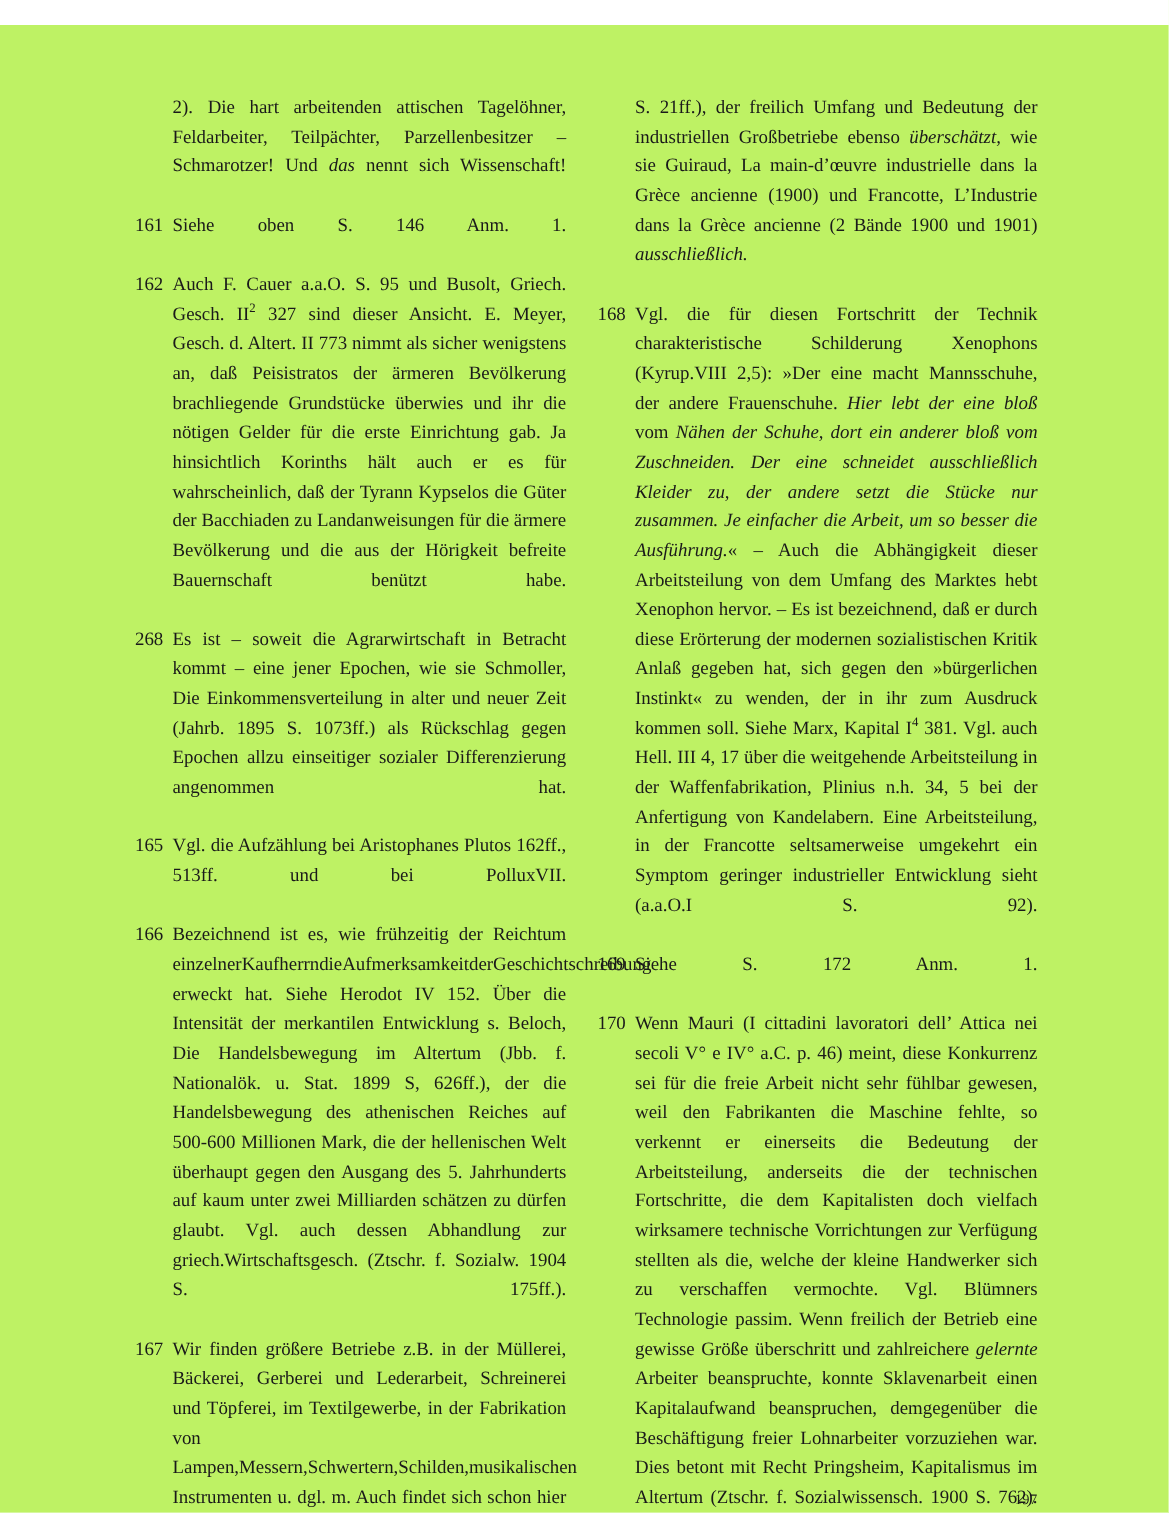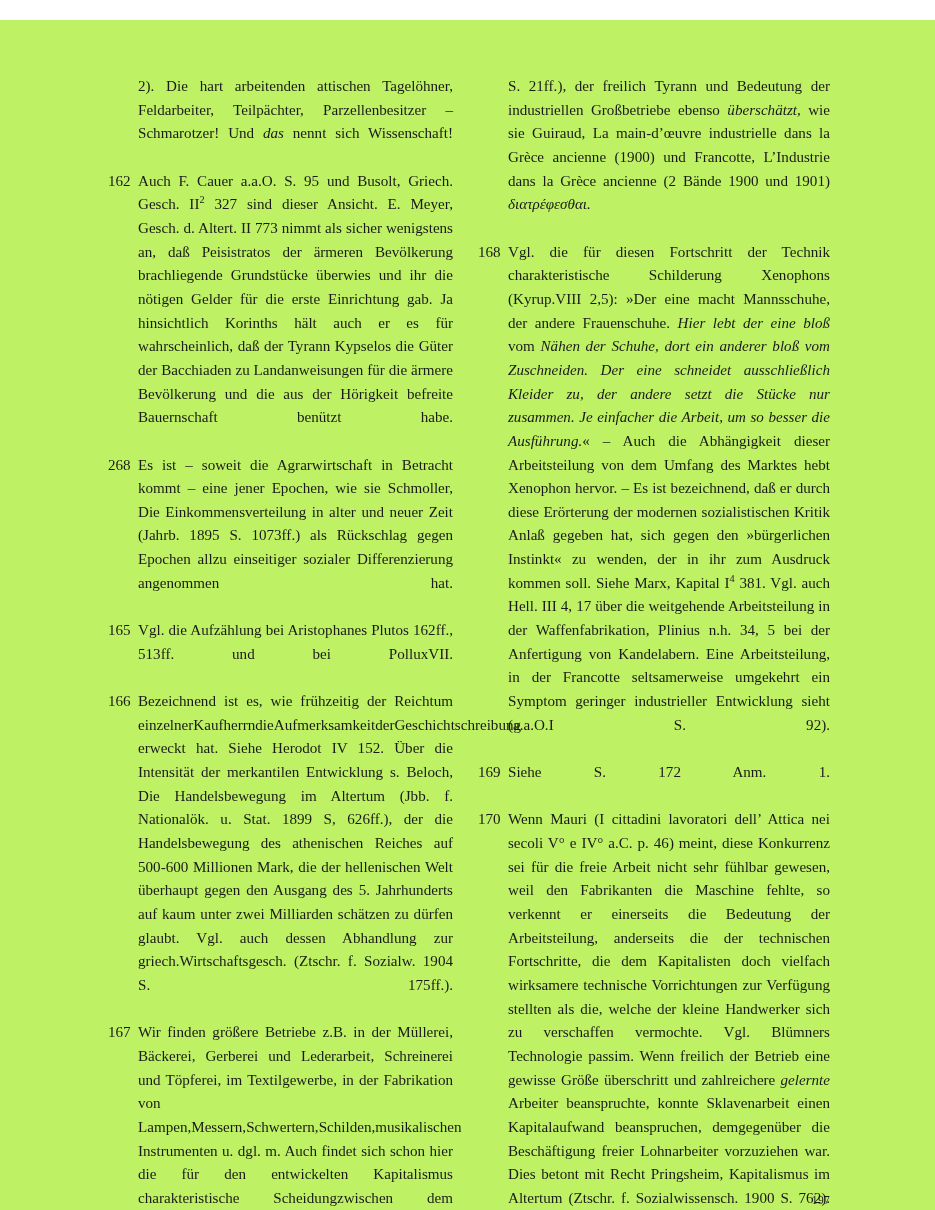--- a/index.html
+++ b/index.html
@@ -95,29 +95,30 @@
 </style>
 </head>
 <body>
 
 <div class="page">
 
   <div class="columns">
 
     <div class="col col-left">
         <p class="note cont"><span>2). Die hart arbeitenden attischen Tagelöhner, Feldarbeiter, Teilpächter, Parzellenbesitzer – Schmarotzer! Und </span><i>das</i><span> nennt sich Wissenschaft!</span></p>
+        <p class="note numbered"><span class="num">161</span><span>Siehe oben S. 146 Anm. 1.</span></p>
         <p class="note numbered"><span class="num">162</span><span>Auch F. Cauer a.a.O. S. 95 und Busolt, Griech. Gesch. II</span><sup>2</sup><span> 327 sind dieser Ansicht. E. Meyer, Gesch. d. Altert. II 773 nimmt als sicher wenigstens an, daß Peisistratos der ärmeren Bevölkerung brachliegende Grundstücke überwies und ihr die nötigen Gelder für die erste Einrichtung gab. Ja hinsichtlich Korinths hält auch er es für wahrscheinlich, daß der Tyrann Kypselos die Güter der Bacchiaden zu Landanweisungen für die ärmere Bevölkerung und die aus der Hörigkeit befreite Bauernschaft benützt habe.</span></p>
         <p class="note numbered"><span class="num">268</span><span>Es ist – soweit die Agrarwirtschaft in Betracht kommt – eine jener Epochen, wie sie Schmoller, Die Einkommensverteilung in alter und neuer Zeit (Jahrb. 1895 S. 1073ff.) als Rückschlag gegen Epochen allzu einseitiger sozialer Differenzierung angenommen hat.</span></p>
         <p class="note numbered"><span class="num">165</span><span>Vgl. die Aufzählung bei Aristophanes Plutos 162ff., 513ff. und bei PolluxVII.</span></p>
         <p class="note numbered"><span class="num">166</span><span>Bezeichnend ist es, wie frühzeitig der Reichtum einzelnerKaufherrndieAufmerksamkeitderGeschichtschreibung erweckt hat. Siehe Herodot IV 152. Über die Intensität der merkantilen Entwicklung s. Beloch, Die Handelsbewegung im Altertum (Jbb. f. Nationalök. u. Stat. 1899 S, 626ff.), der die Handelsbewegung des athenischen Reiches auf 500-600 Millionen Mark, die der hellenischen Welt überhaupt gegen den Ausgang des 5. Jahrhunderts auf kaum unter zwei Milliarden schätzen zu dürfen glaubt. Vgl. auch dessen Abhandlung zur griech.Wirtschaftsgesch. (Ztschr. f. Sozialw. 1904 S. 175ff.).</span></p>
         <p class="note numbered"><span class="num">167</span><span>Wir finden größere Betriebe z.B. in der Müllerei, Bäckerei, Gerberei und Lederarbeit, Schreinerei und Töpferei, im Textilgewerbe, in der Fabrikation von Lampen,Messern,Schwertern,Schilden,musikalischen Instrumenten u. dgl. m. Auch findet sich schon hier die für den entwickelten Kapitalismus charakteristische Scheidungzwischen dem </span></p>
       </div>
 
     <div class="col col-right">
-        <p class="note cont"><span>S. 21ff.), der freilich Tyrann und Bedeutung der industriellen Großbetriebe ebenso </span><i>überschätzt,</i><span> wie sie Guiraud, La main-d’œuvre industrielle dans la Grèce ancienne (1900) und Francotte, L’Industrie dans la Grèce ancienne (2 Bände 1900 und 1901) </span><i>διατρέφεσθαι.</i></p>
+        <p class="note cont"><span>S. 21ff.), der freilich Umfang und Bedeutung der industriellen Großbetriebe ebenso </span><i>überschätzt,</i><span> wie sie Guiraud, La main-d’œuvre industrielle dans la Grèce ancienne (1900) und Francotte, L’Industrie dans la Grèce ancienne (2 Bände 1900 und 1901) </span><i>ausschließlich.</i></p>
         <p class="note numbered"><span class="num">168</span><span>Vgl. die für diesen Fortschritt der Technik charakteristische Schilderung Xenophons (Kyrup.VIII 2,5): »Der eine macht Mannsschuhe, der andere Frauenschuhe. </span><i>Hier lebt der eine bloß</i><span> vom </span><i>Nähen der Schuhe, dort ein anderer bloß vom Zuschneiden. Der eine schneidet ausschließlich Kleider zu, der andere setzt die Stücke nur zusammen. Je einfacher die Arbeit, um so besser die Ausführung.</i><span>« – Auch die Abhängigkeit dieser Arbeitsteilung von dem Umfang des Marktes hebt Xenophon hervor. – Es ist bezeichnend, daß er durch diese Erörterung der modernen sozialistischen Kritik Anlaß gegeben hat, sich gegen den »bürgerlichen Instinkt« zu wenden, der in ihr zum Ausdruck kommen soll. Siehe Marx, Kapital I</span><sup>4</sup><span> 381. Vgl. auch Hell. III 4, 17 über die weitgehende Arbeitsteilung in der Waffenfabrikation, Plinius n.h. 34, 5 bei der Anfertigung von Kandelabern. Eine Arbeitsteilung, in der Francotte seltsamerweise umgekehrt ein Symptom geringer industrieller Entwicklung sieht (a.a.O.I S. 92).</span></p>
         <p class="note numbered"><span class="num">169</span><span>Siehe S. 172 Anm. 1.</span></p>
         <p class="note numbered"><span class="num">170</span><span>Wenn Mauri (I cittadini lavoratori dell’ Attica nei secoli V° e IV° a.C. p. 46) meint, diese Konkurrenz sei für die freie Arbeit nicht sehr fühlbar gewesen, weil den Fabrikanten die Maschine fehlte, so verkennt er einerseits die Bedeutung der Arbeitsteilung, anderseits die der technischen Fortschritte, die dem Kapitalisten doch vielfach wirksamere technische Vorrichtungen zur Verfügung stellten als die, welche der kleine Handwerker sich zu verschaffen vermochte. Vgl. Blümners Technologie passim. Wenn freilich der Betrieb eine gewisse Größe überschritt und zahlreichere </span><i>gelernte</i><span> Arbeiter beanspruchte, konnte Sklavenarbeit einen Kapitalaufwand beanspruchen, demgegenüber die Beschäftigung freier Lohnarbeiter vorzuziehen war. Dies betont mit Recht Pringsheim, Kapitalismus im Altertum (Ztschr. f. Sozialwissensch. 1900 S. 762).</span></p>
       </div>
 
   </div>
 
   <div class="folio">197</div>
 
 </div>

